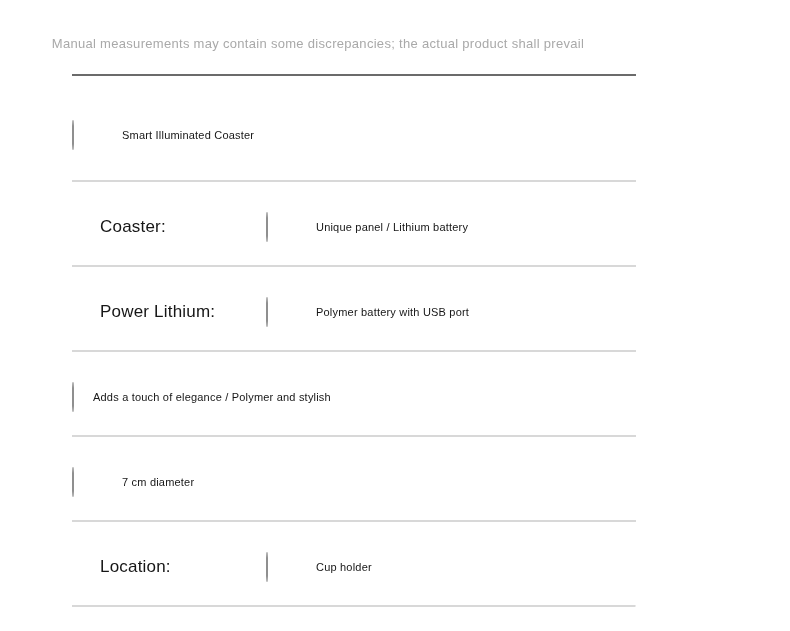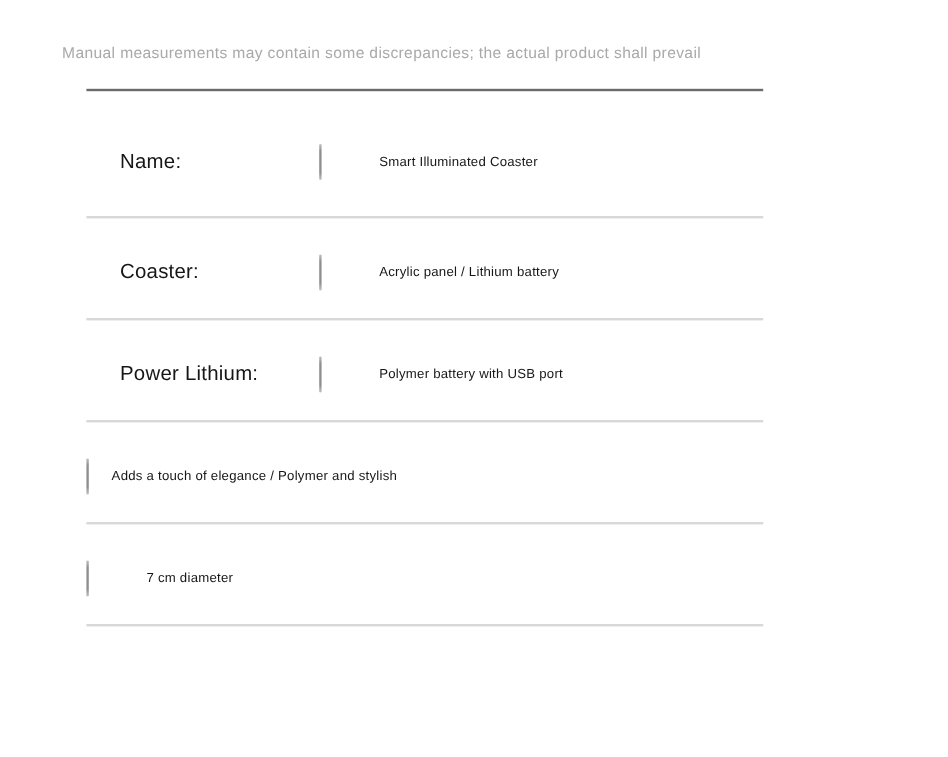--- a/index.html
+++ b/index.html
@@ -70,42 +70,46 @@
 </head>
 <body>
 
 <div class="page">
 
   <div class="note">Manual measurements may contain some discrepancies; the actual product shall prevail</div>
 
   <div class="spec-table">
 
     <div class="spec-row first">
-      <div class="spec-label">Name:</div>
       <div class="col-divider"></div>
       <div class="spec-value">Smart Illuminated Coaster</div>
     </div>
 
     <div class="spec-row">
       <div class="spec-label">Coaster:</div>
       <div class="col-divider"></div>
-      <div class="spec-value">Acrylic panel / Lithium battery</div>
+      <div class="spec-value">Unique panel / Lithium battery</div>
     </div>
 
     <div class="spec-row">
       <div class="spec-label">Power Lithium:</div>
       <div class="col-divider"></div>
       <div class="spec-value">Polymer battery with USB port</div>
     </div>
 
     <div class="spec-row">
       <div class="col-divider"></div>
       <div class="spec-value tight">Adds a touch of elegance / Polymer and stylish</div>
     </div>
 
     <div class="spec-row">
       <div class="col-divider"></div>
       <div class="spec-value">7 cm diameter</div>
     </div>
 
+    <div class="spec-row">
+      <div class="spec-label">Location:</div>
+      <div class="col-divider"></div>
+      <div class="spec-value">Cup holder</div>
+    </div>
 
   </div>
 </div>
 
 </body></html>

